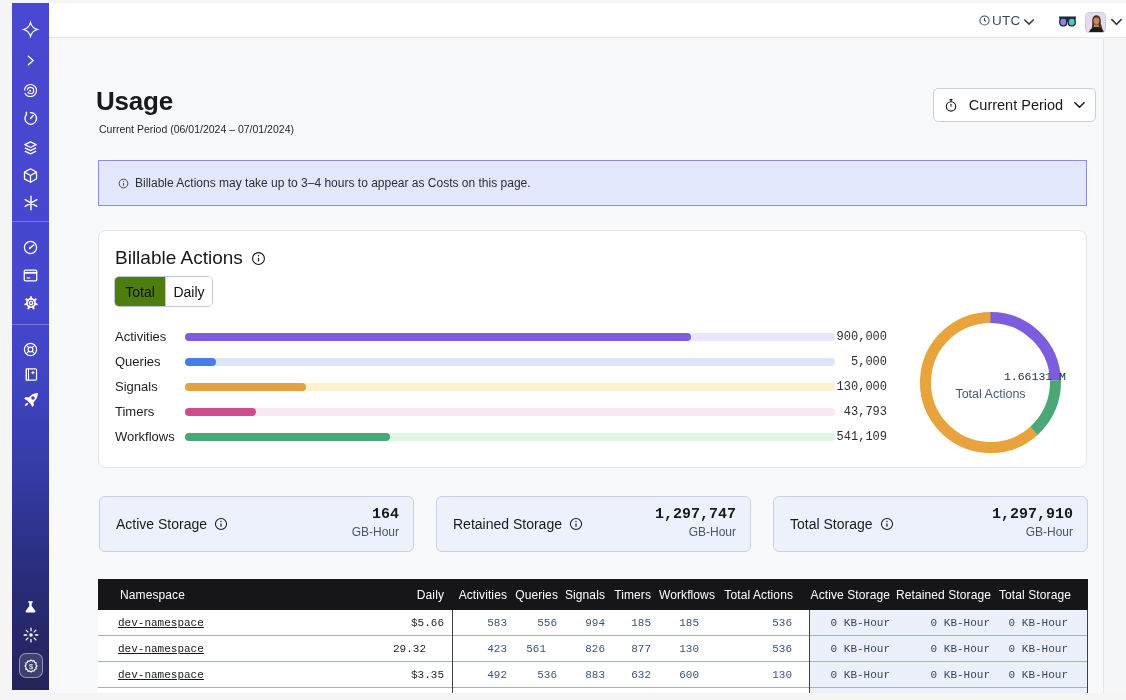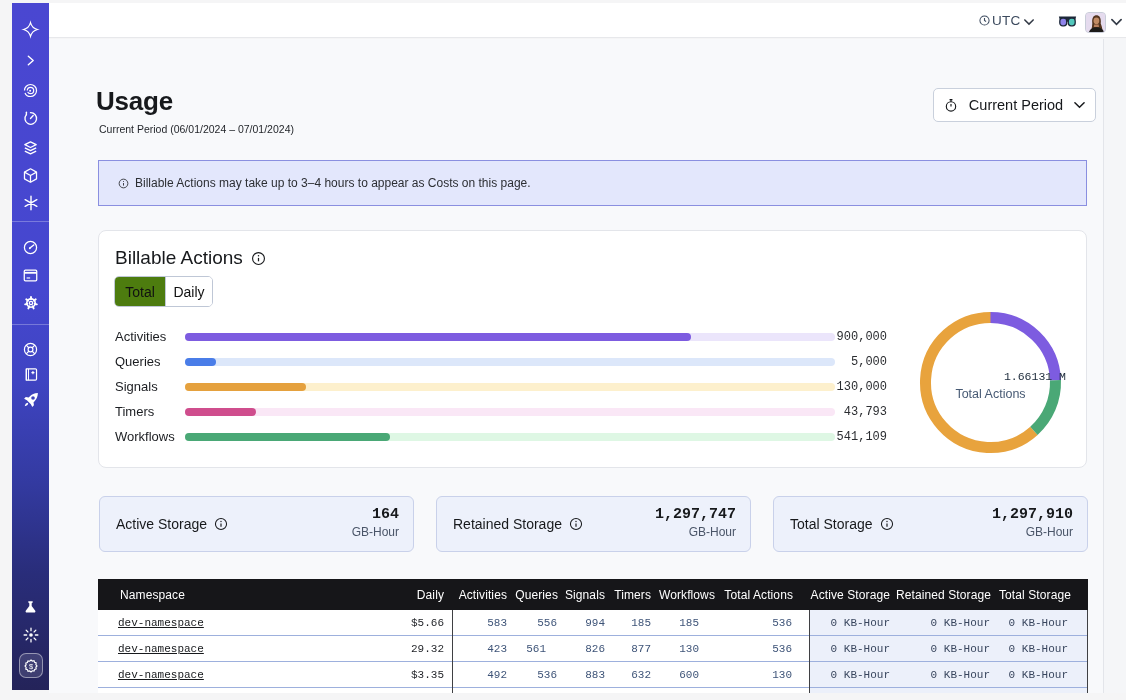--- a/index.html
+++ b/index.html
@@ -336,21 +336,21 @@
     <span class="num" style="right:389px">185</span>
     <span class="num" style="right:296px">536</span>
     <span class="stor" style="right:198px">0 KB-Hour</span>
     <span class="stor" style="right:98px">0 KB-Hour</span>
     <span class="stor" style="right:20px">0 KB-Hour</span>
   </div>
   <div class="rowsep" style="top:56px"></div>
   <div class="trow" style="top:57px">
     <div class="storbg"></div>
     <span class="ns" style="left:20px">dev-namespace</span>
-    <span class="cost" style="right:644px">29.32</span>
+    <span class="cost" style="right:662px">29.32</span>
     <span class="num" style="right:581px">423</span>
     <span class="num" style="right:542px">561</span>
     <span class="num" style="right:483px">826</span>
     <span class="num" style="right:437px">877</span>
     <span class="num" style="right:389px">130</span>
     <span class="num" style="right:296px">536</span>
     <span class="stor" style="right:198px">0 KB-Hour</span>
     <span class="stor" style="right:98px">0 KB-Hour</span>
     <span class="stor" style="right:20px">0 KB-Hour</span>
   </div>

